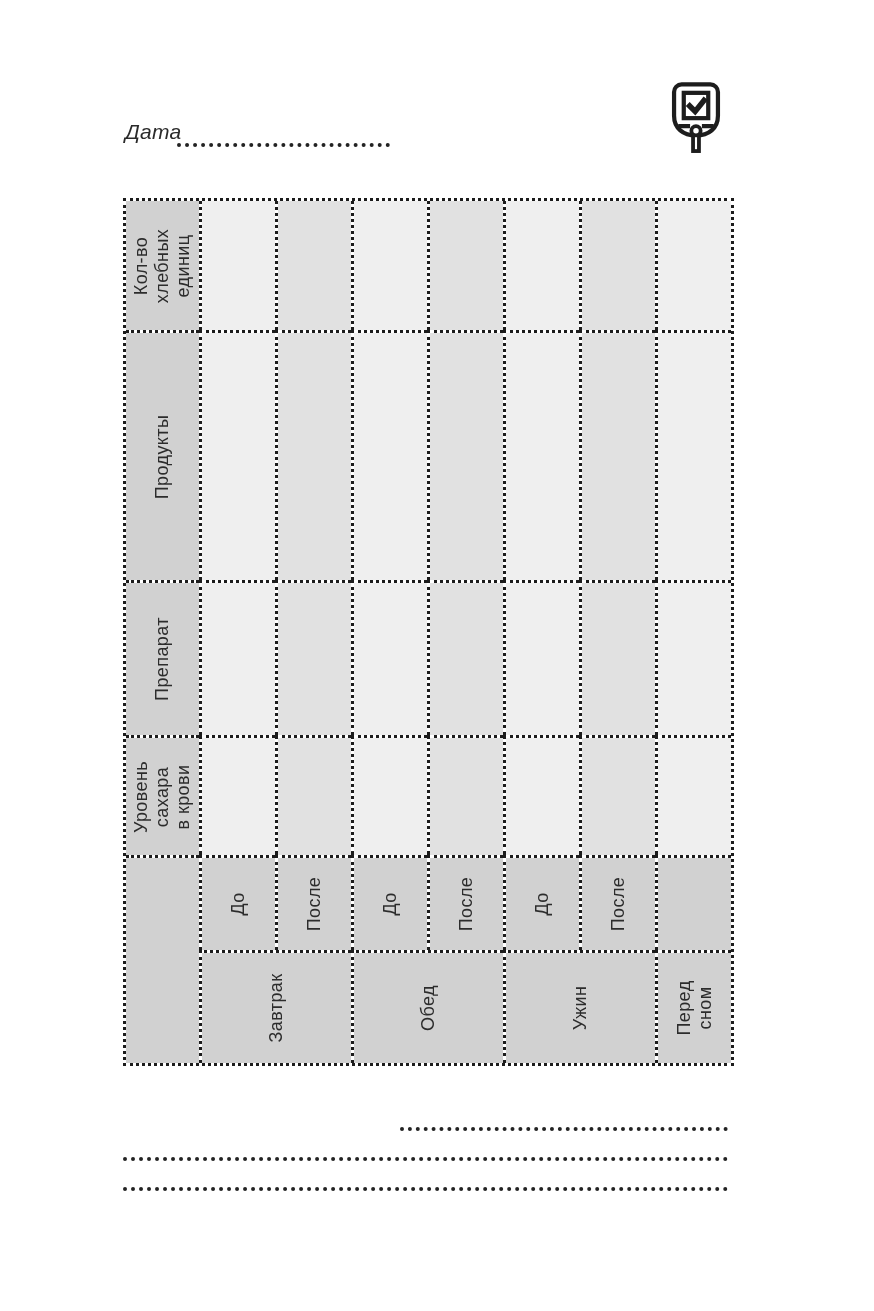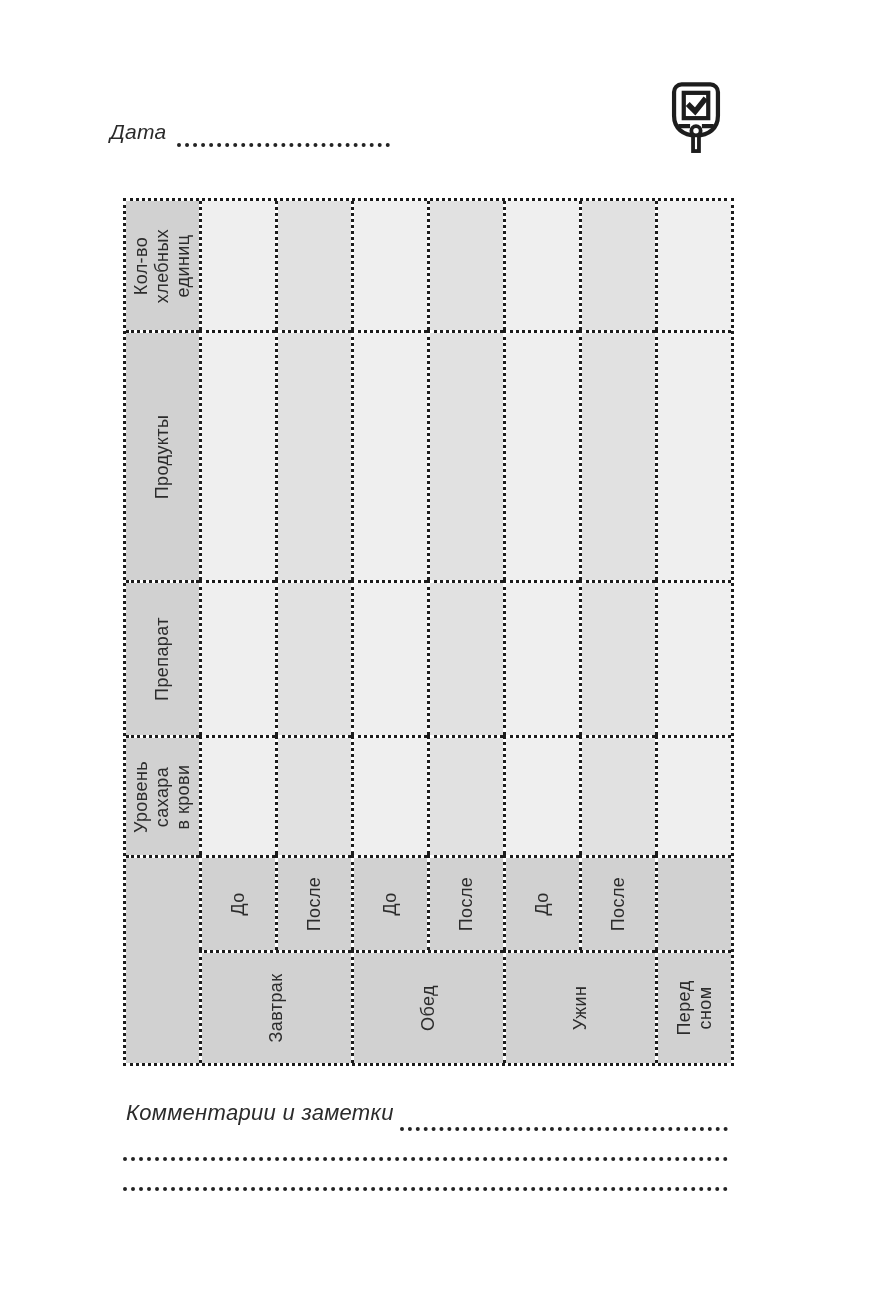--- a/index.html
+++ b/index.html
@@ -8,21 +8,21 @@
     width: 874px;
     height: 1311px;
     background: #ffffff;
     font-family: "Liberation Sans", sans-serif;
     overflow: hidden;
   }
 
   
   .date-label {
     position: absolute;
-    left: 110px;
+    left: 125px;
     top: 119px;
     font-style: italic;
     font-size: 21px;
     line-height: 1.2;
     color: #2b2b2b;
     letter-spacing: 0.3px;
   }
   .date-line {
     position: absolute;
     left: 177px;
@@ -200,18 +200,17 @@
     <div class="cell bg-h" style="grid-area:6/6/7/8">
       <span class="rot">Ужин</span>
     </div>
     <div class="cell bg-h" style="grid-area:6/8">
       <span class="rot">Перед
 сном</span>
     </div>
 
   </div>
 
-  <div class="comments-label">Комментарии и заметки</div>
   <div class="dotline comments-line-1"></div>
   <div class="dotline comments-line-2"></div>
   <div class="dotline comments-line-3"></div>
 
 </div>
 
 </body></html>

